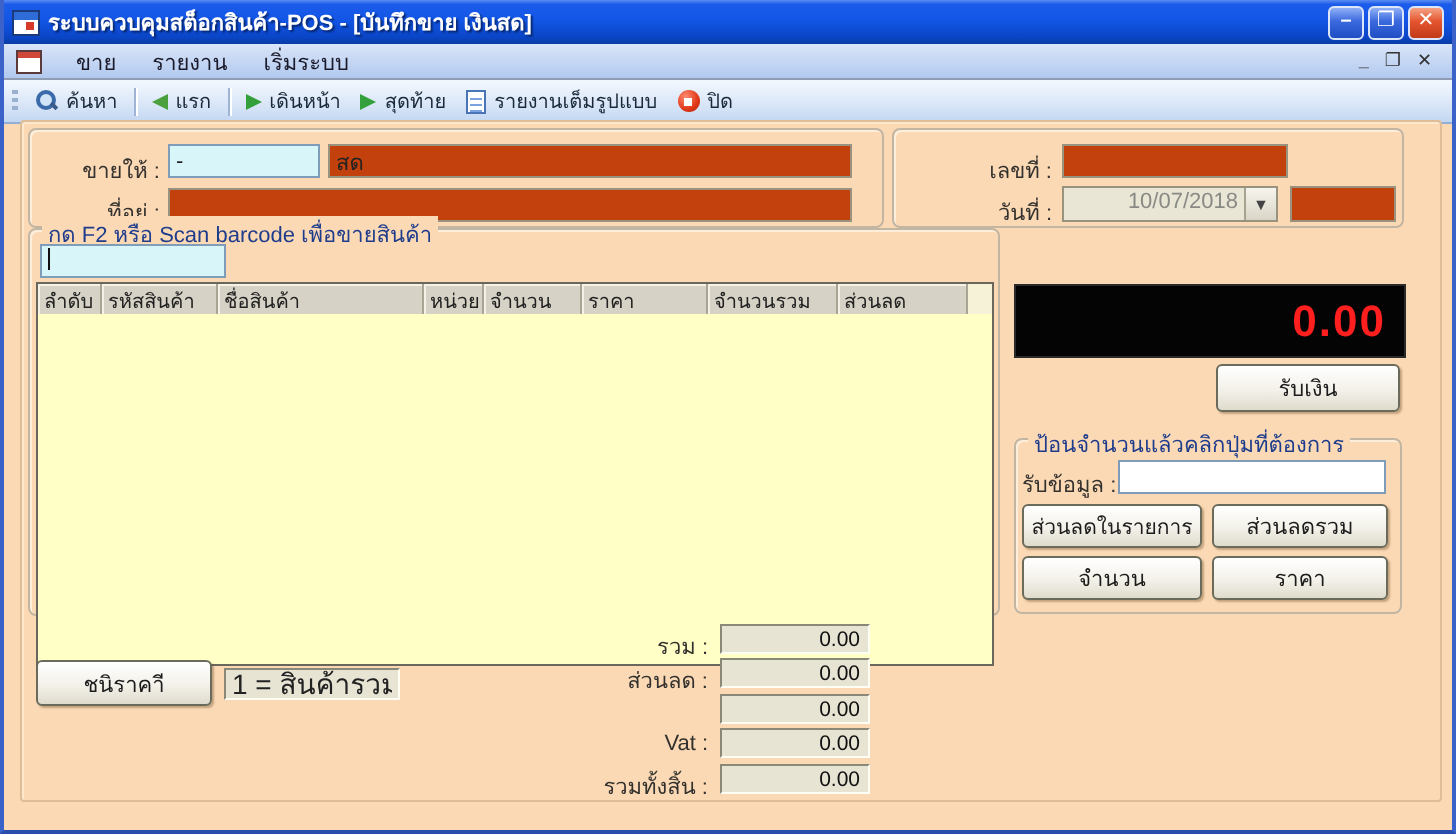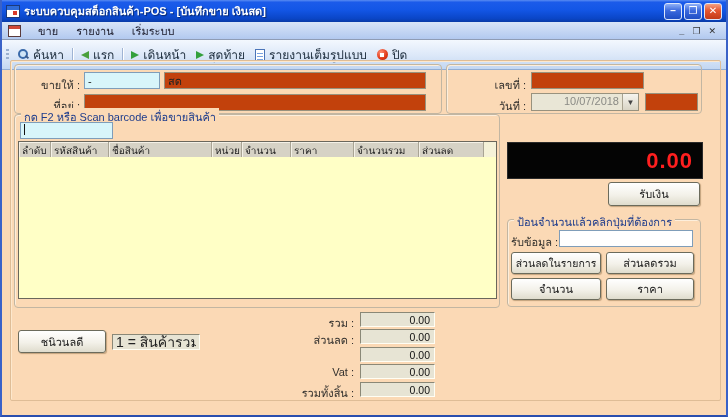--- a/index.html
+++ b/index.html
@@ -25,23 +25,23 @@
   .menubar { position:absolute; left:0; top:22px; width:100%; height:18px;
     background:linear-gradient(180deg,#d9e5f8,#b2c9ef); border-bottom:1px solid #8f9cb4;
     display:flex; align-items:center; padding:0 6px; font-size:11px; color:#1a1a2a; }
   .mdi-child-icon { width:13px; height:12px; position:relative; background:#fff; border:1px solid #5a3a3a; margin-right:8px; }
   .mdi-child-icon::before { content:""; position:absolute; left:0; top:0; right:0; height:3px; background:#d04838; }
   .menu-item { padding:1px 9px; cursor:default; }
   .mdi-controls { margin-left:auto; display:flex; gap:8px; color:#333; font-size:9px; font-weight:bold; padding-right:4px; }
   .mdi-controls span { cursor:default; }
 
   
-  .toolbar { position:absolute; left:0; top:40px; width:100%; height:30px;
+  .toolbar { position:absolute; left:0; top:40px; width:100%; height:22px;
     background:linear-gradient(180deg,#f3f8fe,#dbe7f8 55%,#c3d7f2); border-bottom:1px solid #93aed4;
-    display:flex; align-items:center; padding:0 2px; font-size:12px; color:#1a2a3a; }
+    display:flex; align-items:center; padding:0 2px; font-size:10px; color:#1a2a3a; }
   .grip { width:3px; height:12px; margin:0 4px 0 2px;
     background:repeating-linear-gradient(180deg,#9ab0d0 0 2px,transparent 2px 4px); }
   .tbtn { display:inline-flex; align-items:center; gap:4px; padding:1px 5px; cursor:default; white-space:nowrap; }
   .tsep { width:1px; height:14px; background:#9fb4d4; margin:0 3px; box-shadow:1px 0 0 #fff; }
   .ico-search { width:11px; height:11px; position:relative; display:inline-block; }
   .ico-search::before { content:""; position:absolute; left:0; top:0; width:6px; height:6px; border:2px solid #3a6aaa; border-radius:50%; background:#cfe4f7; }
   .ico-search::after { content:""; position:absolute; left:7px; top:7px; width:4px; height:2px; background:#3a5a8a; transform:rotate(45deg); }
   .arr { width:0; height:0; display:inline-block; }
   .arr.left  { border-top:4px solid transparent; border-bottom:4px solid transparent; border-right:8px solid #4aa03c; }
   .arr.right { border-top:4px solid transparent; border-bottom:4px solid transparent; border-left:8px solid #33a03c; }
@@ -63,21 +63,21 @@
   .fld.cyan { background:#d8f5fa; border-color:#7f9db9; }
   .fld.white { background:#fff; border-color:#7f9db9; }
   .fld.sunken { border-color:#8a8877 #fffef4 #fffef4 #8a8877; background:#e7e4d4; }
 
   .combo { position:absolute; display:flex; border:1px solid #98927e; background:#e9e6d6;text-align:right; }
   .combo .combo-text { flex:1; font-size:11px; color:#8a8a85; padding:1px 3px; }
   .combo .combo-btn { width:16px; background:linear-gradient(180deg,#f6f4ee,#d9d5c6); border-left:1px solid #a8a290;
     display:flex; align-items:center; justify-content:center; font-size:8px; color:#444; cursor:default; }
 
   
-  .grid { position:absolute; left:16px; top:141px; width:479px; height:158px; border:1px solid #6a675c; background:#ffffc6; overflow:hidden; }
+  .grid { position:absolute; left:16px; top:141px; width:479px; height:192px; border:1px solid #6a675c; background:#ffffc6; overflow:hidden; }
   .grid-header { display:flex; height:15px; background:#d6d2c5; }
   .grid-header .hcell { font-size:10px; color:#222; padding:1px 3px; border-right:1px solid #a9a494;
     box-shadow:inset 1px 1px 0 #f4f1e7; white-space:nowrap; overflow:hidden; }
   .grid-header .hfill { flex:1; background:#f5f2d8; }
   .grid-body { height:148px; background:#ffffc6; }
 
   
   .display { position:absolute; left:505px; top:142px; width:196px; height:37px; background:#040404;
     border:1px solid #2a2a2a; display:flex; align-items:center; justify-content:flex-end; padding-right:9px; }
   .display-amount { color:#ff1f1f; font-size:22px; font-weight:bold; letter-spacing:1px; }
@@ -214,16 +214,16 @@
   <span class="tot-val" style="top:329px;">0.00</span>
 
   <span class="tot-val" style="top:347px;">0.00</span>
 
   <span class="lbl" style="left:180px; top:366px; width:172px;">Vat :</span>
   <span class="tot-val" style="top:364px;">0.00</span>
 
   <span class="lbl" style="left:180px; top:384px; width:172px;">รวมทั้งสิ้น :</span>
   <span class="tot-val" style="top:382px;">0.00</span>
 
-  <button class="btn" style="left:16px; top:330px; width:88px; height:23px;">ชนิวนลดี</button>
+  <button class="btn" style="left:16px; top:330px; width:88px; height:23px;">ชนิราคาี</button>
   <input class="fld sunken" style="left: 110px; top: 334px; width: 88px; height: 16px; font-size: 14px;" readonly="" value="1 = สินค้ารวมภาษี">
 
 </div>
 
 </body></html>

